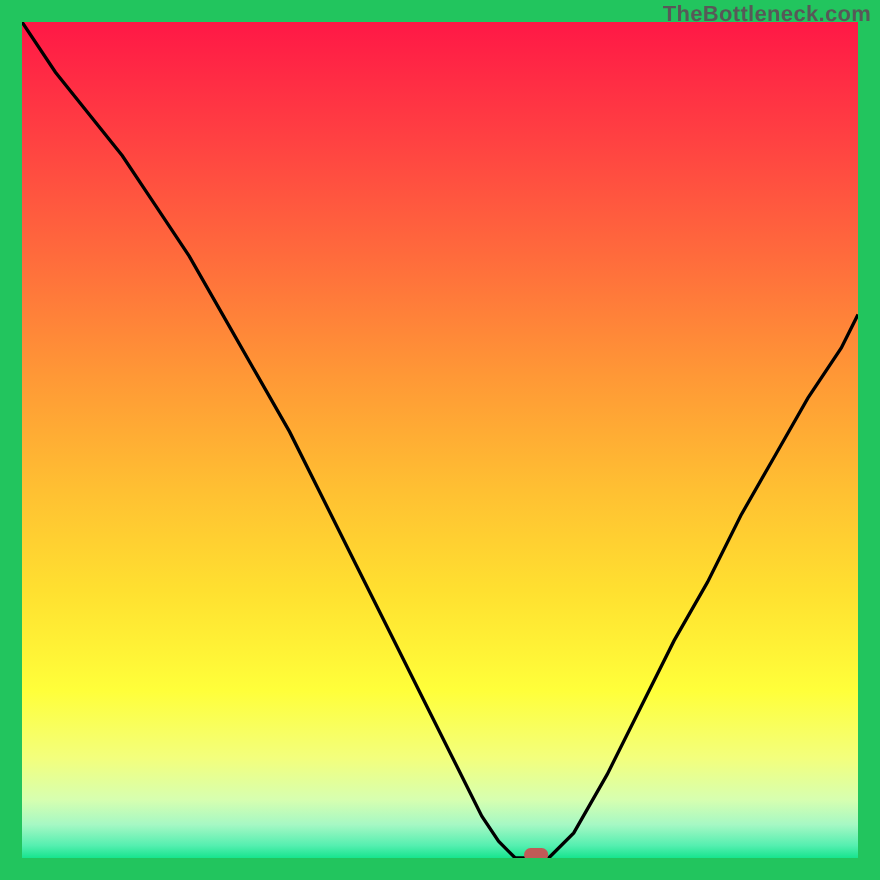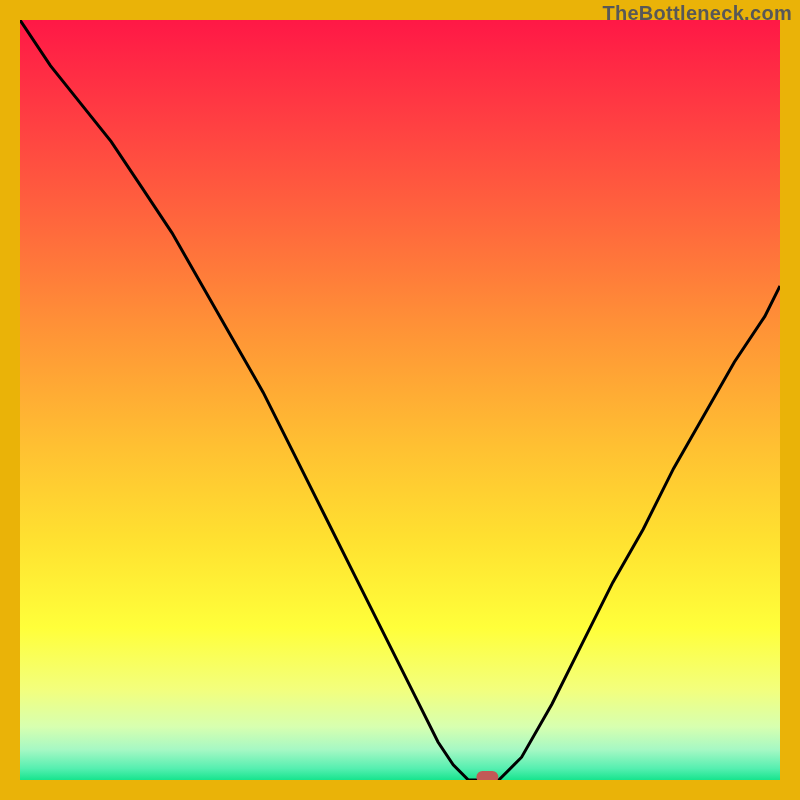--- a/index.html
+++ b/index.html
@@ -7,21 +7,21 @@
     padding: 0;
     width: 800px;
     height: 800px;
     background: #000;
     overflow: hidden;
   }
   .outer {
     position: relative;
     width: 800px;
     height: 800px;
-    background: #eab308;
+    background: #22c55e;
     text-align: center;
   }
   .plot {
     position: absolute;
     left: 20px;
     top: 20px;
     width: 760px;
     height: 760px;
   }
   .watermark {

